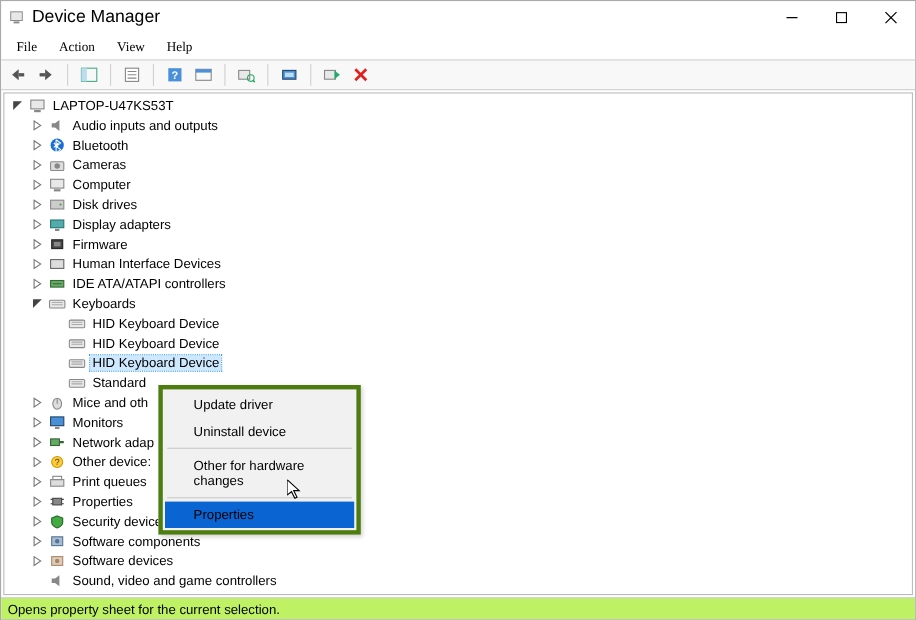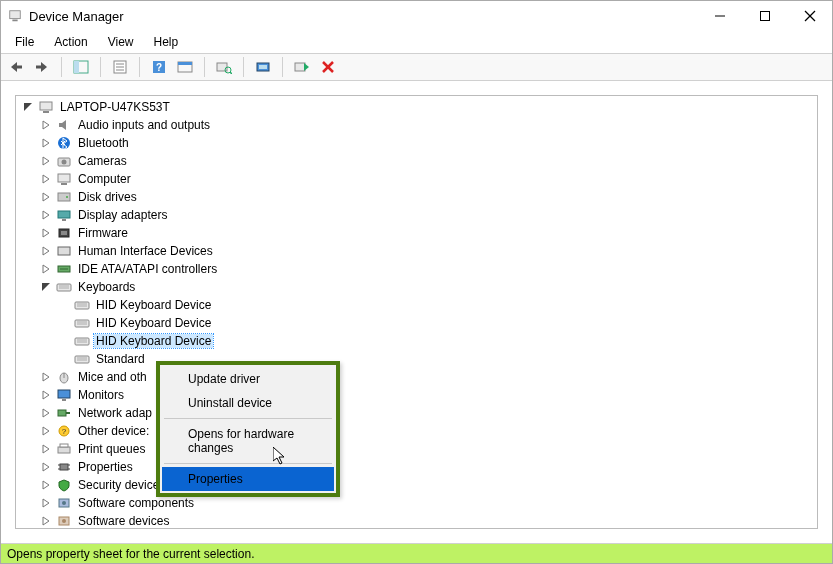--- a/index.html
+++ b/index.html
@@ -16,42 +16,42 @@
     border: 1px solid #aaa;
     position: relative;
   }
   .titlebar {
     display: flex;
     align-items: center;
     height: 30px;
     padding-left: 6px;
   }
   .titlebar .title-icon { width:16px; height:16px; margin-right:6px; display:flex; align-items:center; justify-content:center; }
-  .titlebar .title { flex: 1; font-size: 13px; }
+  .titlebar .title { flex: 1; font-size: 16px; }
   .titlebar .winbtns { display:flex; }
   .titlebar .winbtn {
     width: 45px; height: 30px; display:flex; align-items:center; justify-content:center;
     font-size: 14px; cursor: default;
   }
   .menubar {
     display:flex; gap: 0; padding: 2px 4px; font-size:12px;
   }
-  .menubar .menuitem { padding: 2px 10px; }
+  .menubar .menuitem { padding: 2px 10px; font-family: Liberation Serif, serif; }
   .toolbar {
     display:flex; align-items:center; gap:4px;
     padding: 2px 4px;
     border-top: 1px solid #d0d0d0;
     border-bottom: 1px solid #d0d0d0;
     background: #f8f8f8;
     height: 28px;
   }
   .toolbar .tb-sep { width:1px; background:#d0d0d0; height:20px; margin:0 4px; }
   .toolbar .tb-btn { width:22px; height:22px; display:flex; align-items:center; justify-content:center; border:1px solid transparent; }
   .tree-area {
-    flex:1; overflow:hidden; border:1px solid #bbb; margin:14px; position:relative; background:#fff;
+    flex:1; overflow:hidden; border:1px solid #bbb; margin:2px; position:relative; background:#fff;
   }
   .tree-scroll { position:absolute; inset:0; overflow-y:scroll; padding:2px 0 2px 2px; }
   ul.tree, ul.tree ul { list-style:none; margin:0; padding-left:18px; }
   ul.tree > li { margin-left: -14px; }
   li.node { white-space:nowrap; }
   .row {
     display:flex; align-items:center; height:18px; gap:4px;
     padding-right:6px;
   }
   .expander {
@@ -584,21 +584,21 @@
             </li>
           </ul>
         </li>
       </ul>
   </div>
 
   <div class="context-menu" style="left:140px; top:265px;">
     <div class="cm-item">Update driver</div>
     <div class="cm-item">Uninstall device</div>
     <div class="cm-sep"></div>
-    <div class="cm-item">Opens for hardware changes</div>
+    <div class="cm-item">Other for hardware changes</div>
     <div class="cm-sep"></div>
     <div class="cm-item hover">Properties</div>
   </div>
 
   <div class="cursor" style="left:257px; top:351px;">
     <svg width="14" height="18" viewBox="0 0 14 18">
         <polygon points="0,0 0,14 4,11 7,17 9,16 6,10 11,10" fill="#fff" stroke="#000" stroke-width="1"></polygon>
       </svg>
   </div>
 </div>

